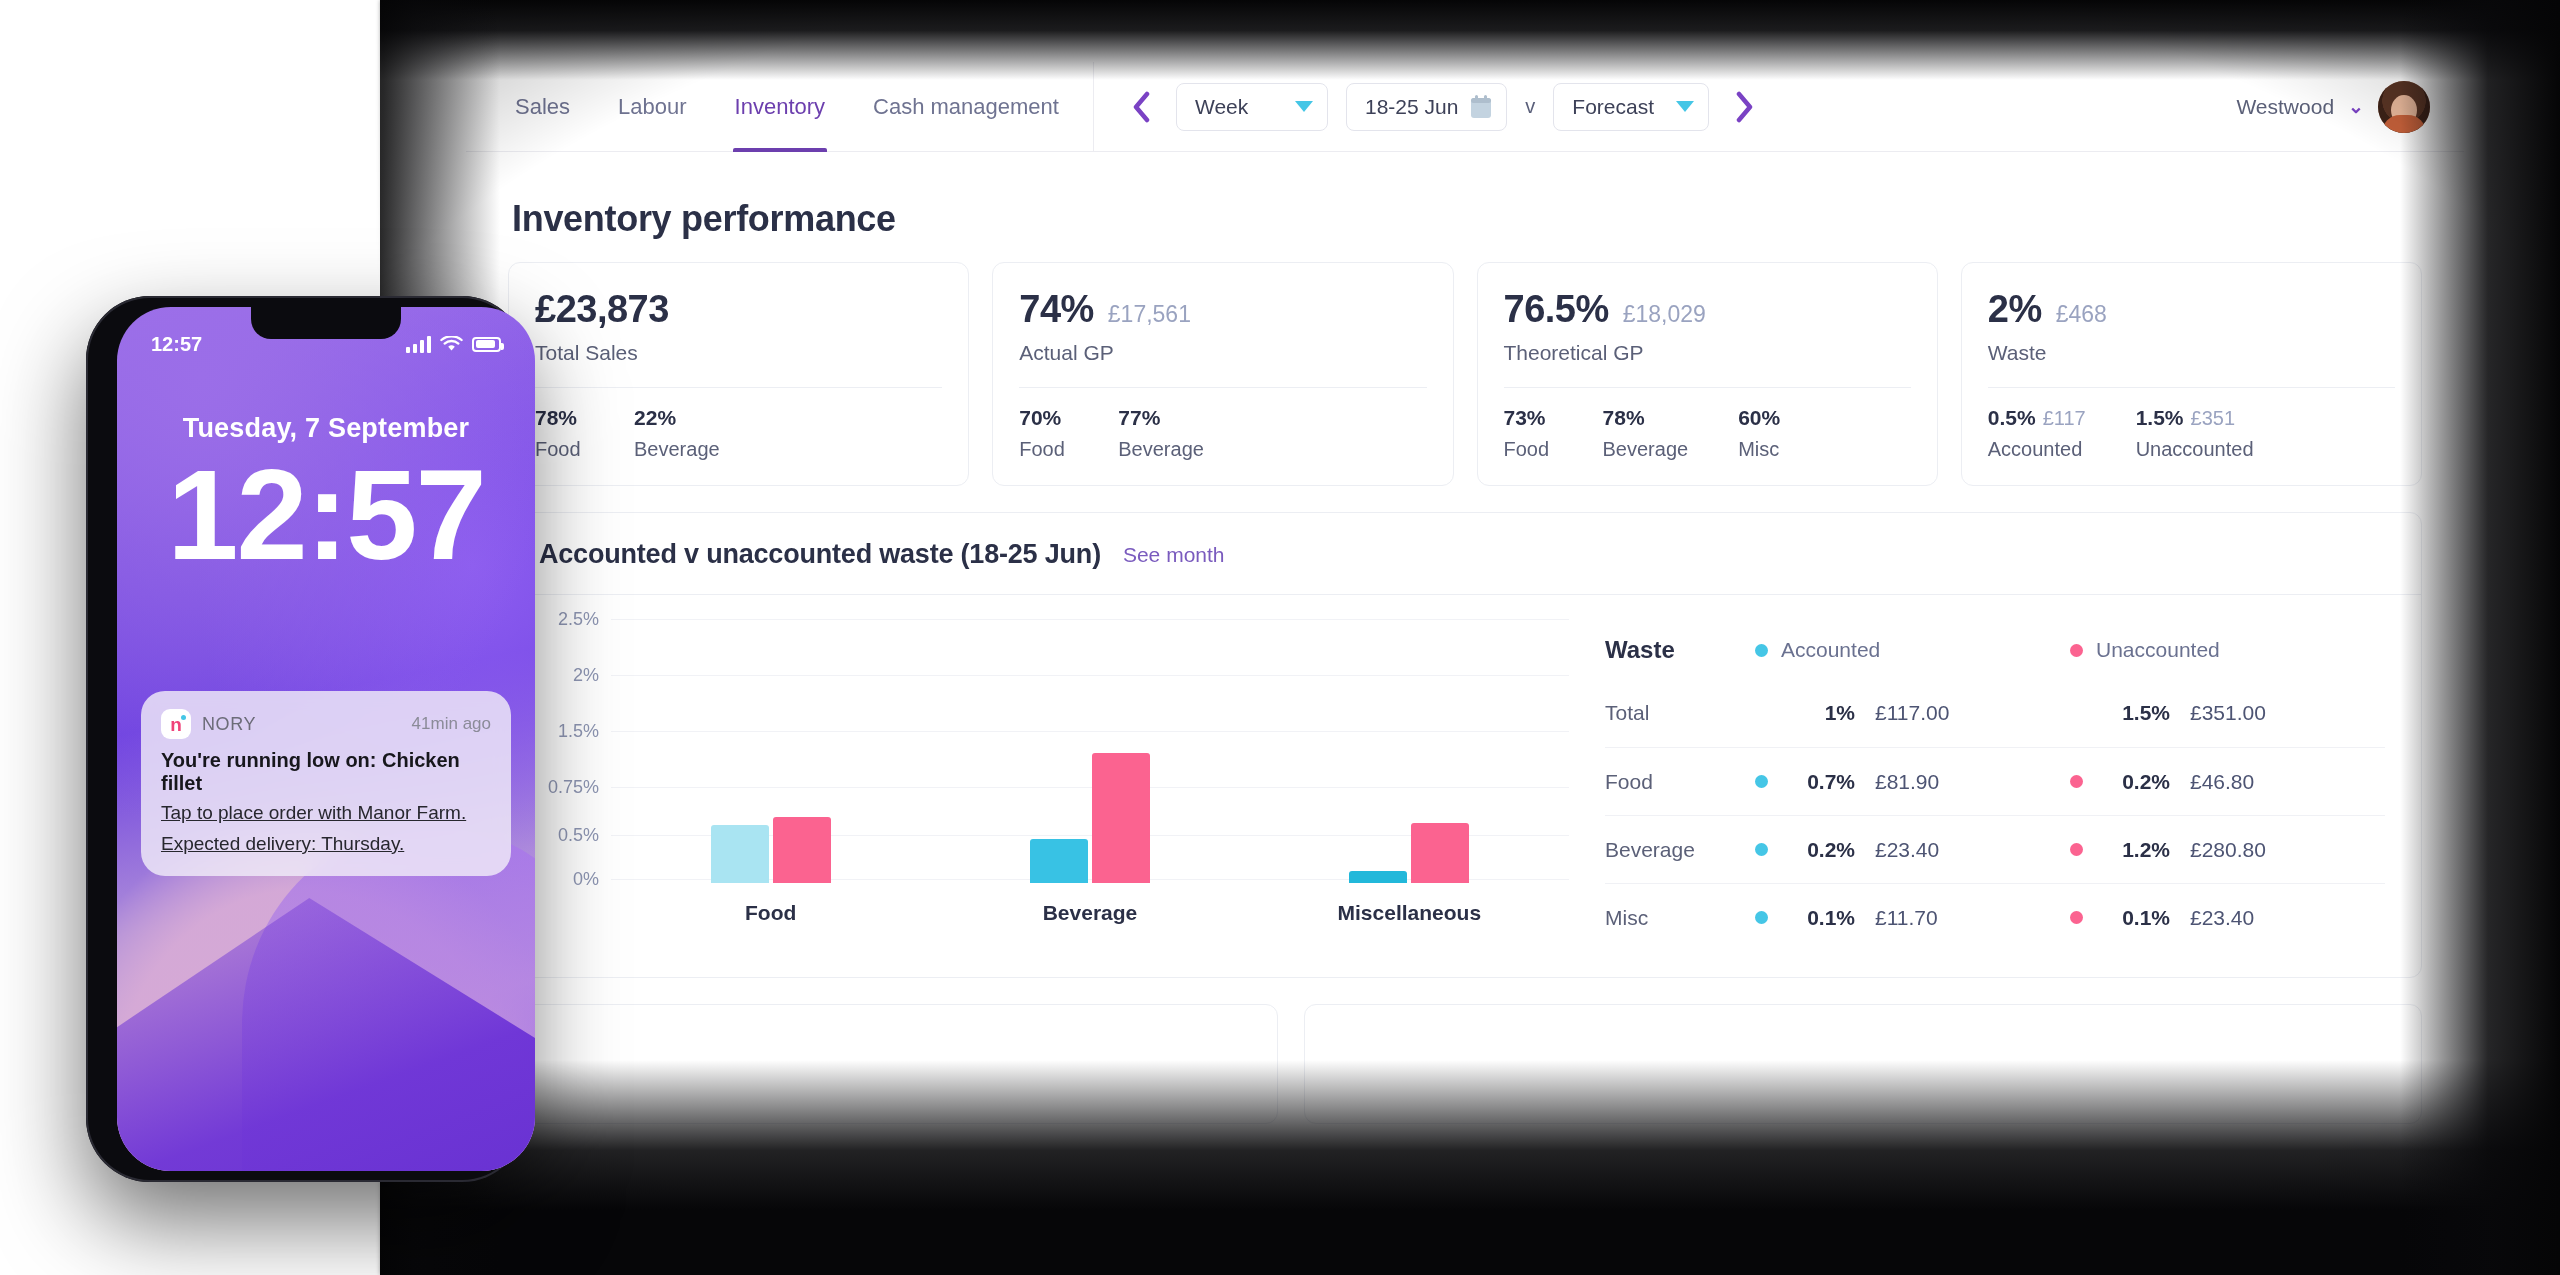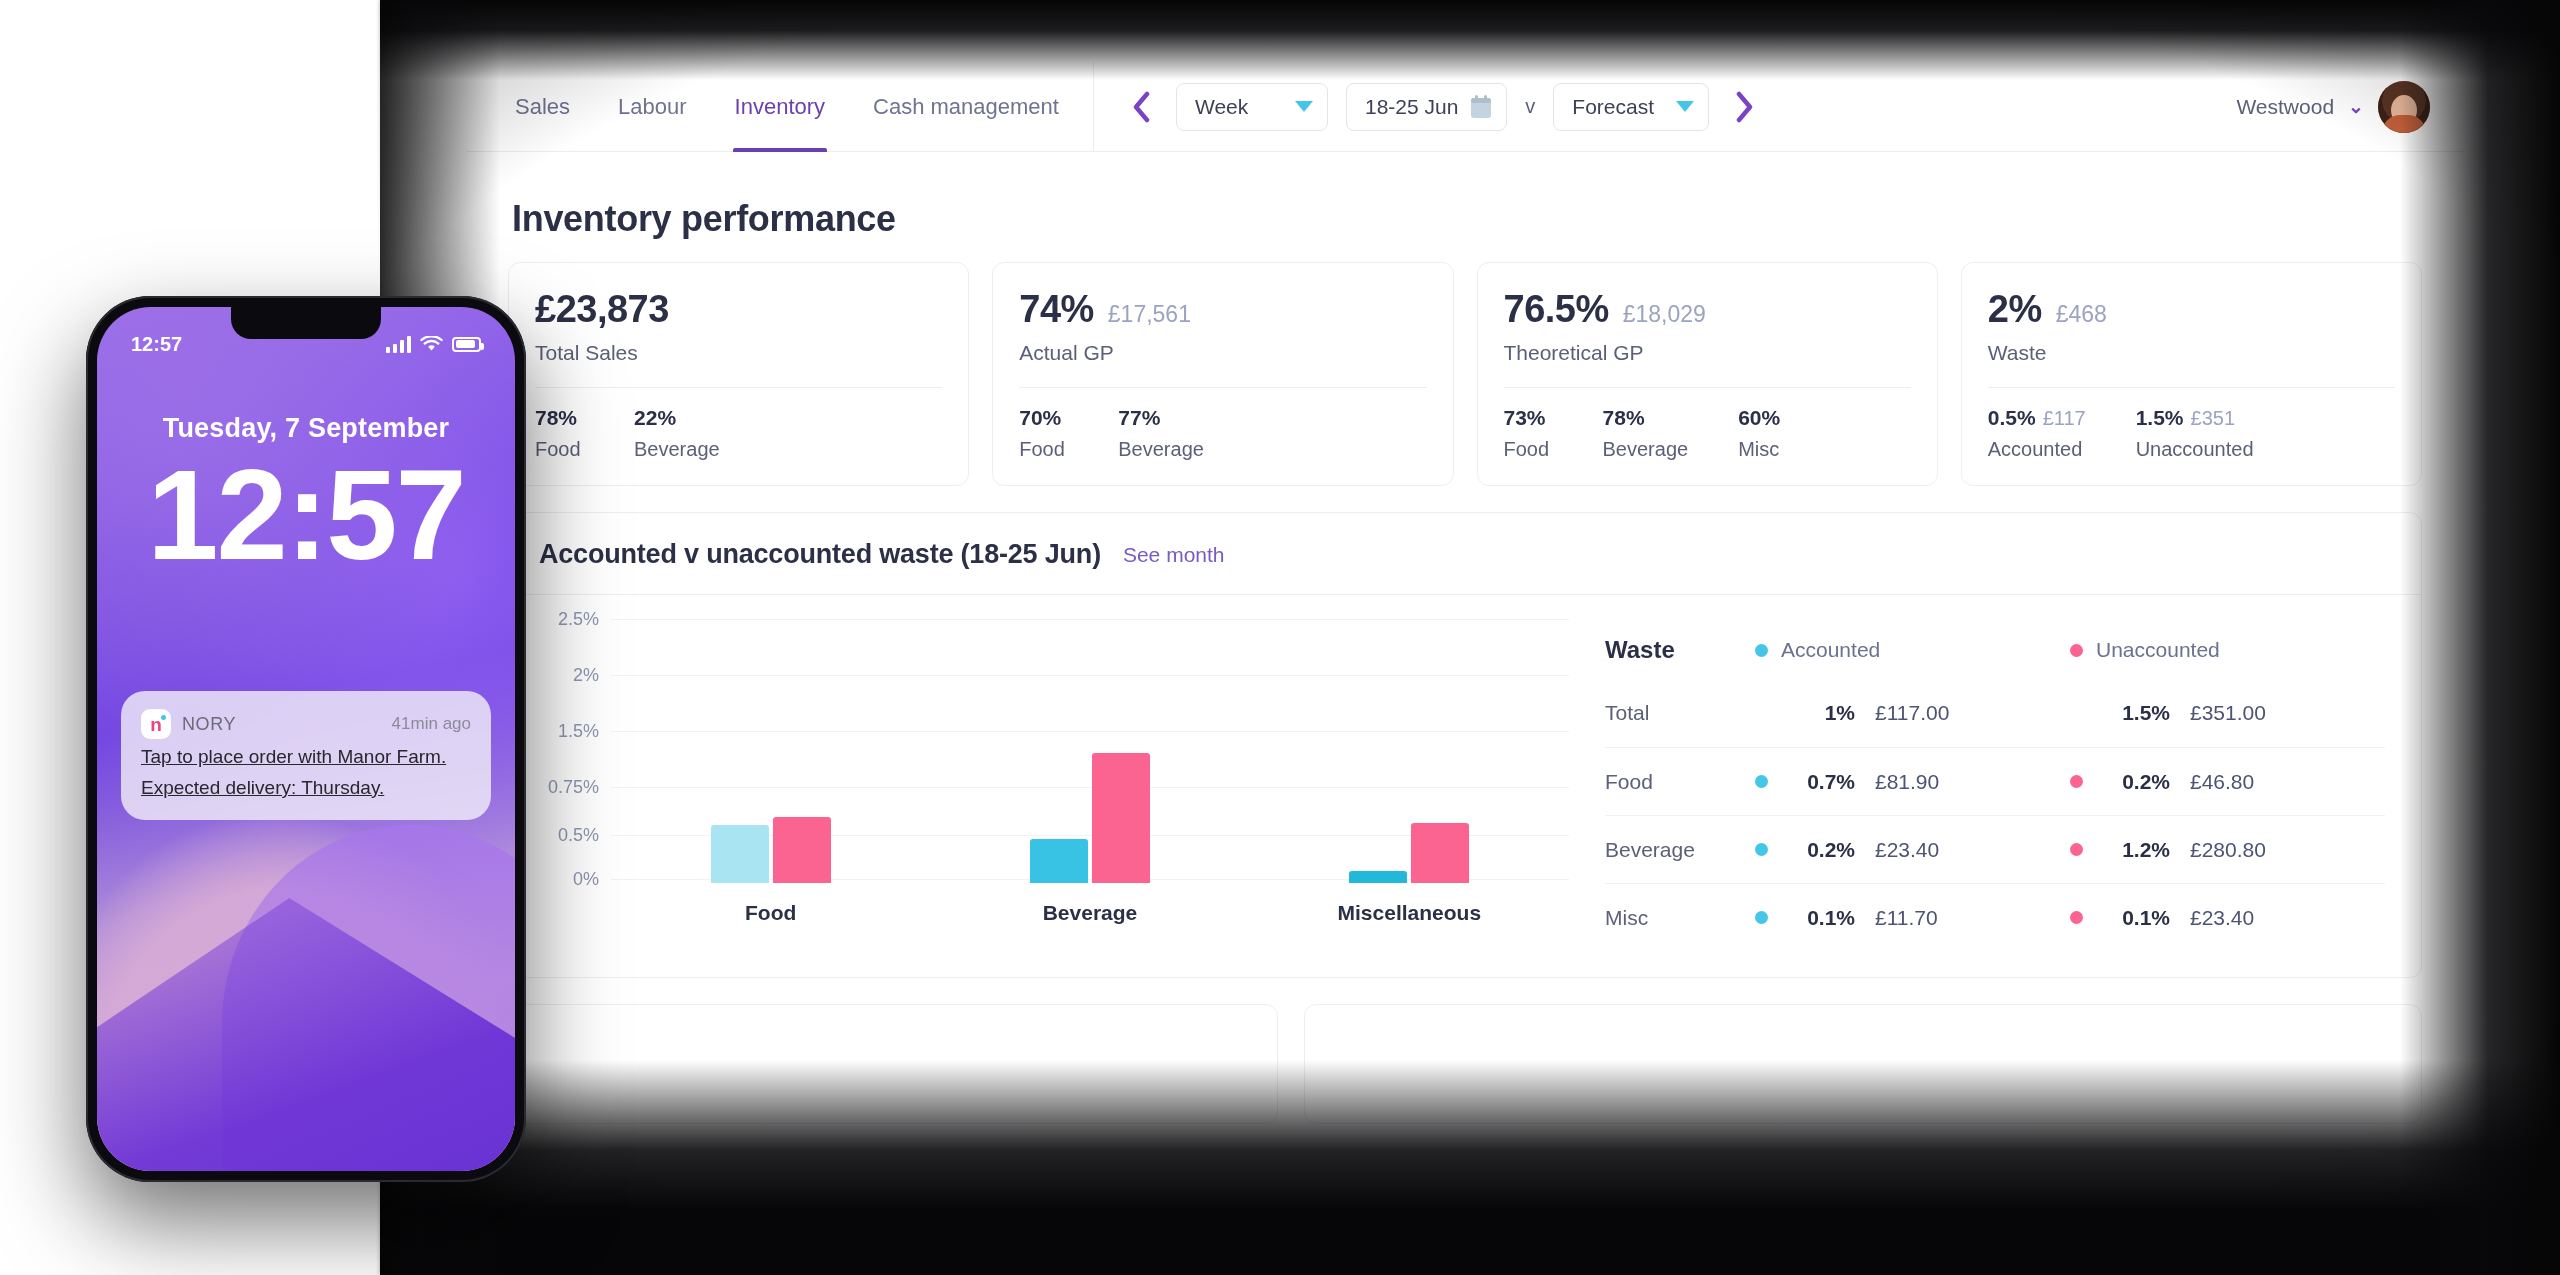--- a/index.html
+++ b/index.html
@@ -153,20 +153,21 @@
     border-radius:64px; background:#0b0b0f;
     padding:11px;
     box-shadow: 0 40px 90px rgba(0,0,0,0.55), 0 0 0 2px #2a2a33 inset;
   }
   .phone-screen {
     position:relative; width:100%; height:100%; border-radius:54px; overflow:hidden;
     background:
       radial-gradient(150% 90% at 20% 8%, #9b6ee8 0%, rgba(155,110,232,0) 58%),
       radial-gradient(120% 70% at 85% 30%, #8c5cf0 0%, rgba(140,92,240,0) 55%),
       linear-gradient(168deg, #9f73ea 0%, #7a4fe0 26%, #6b3fe0 45%, #b08fd9 66%, #cfa9d6 80%, #7a46e8 100%);
+    margin-left: 20px;
   }
   .ph-wave1 {
     position:absolute; left:-44%; top:40%; width:190%; height:120%;
     background: radial-gradient(closest-side at 50% 50%, rgba(214,170,214,0.95) 0 55%, rgba(214,170,214,0) 70%);
     transform: rotate(-14deg);
   }
   .ph-wave2 {
     position:absolute; left:-10%; bottom:-30%; width:140%; height:70%;
     background: linear-gradient(160deg, rgba(123,63,224,0) 0%, rgba(104,46,214,0.9) 45%, #5a27c9 100%);
     clip-path: polygon(0 38%, 40% 12%, 100% 48%, 100% 100%, 0 100%);
@@ -544,19 +545,20 @@
 
       <div class="notif">
         <div class="notif-head">
           <span class="notif-logo">
               <b>n</b>
               <i></i>
             </span>
           <span class="notif-app">NORY</span>
           <span class="notif-time">41min ago</span>
         </div>
+        <div class="notif-title">You're running low on: Chicken fillet</div>
         <div class="notif-body">Tap to place order with Manor Farm.</div>
         <div class="notif-body">Expected delivery: Thursday.</div>
       </div>
     </div>
   </div>
 
 </div>
 
 </body></html>

